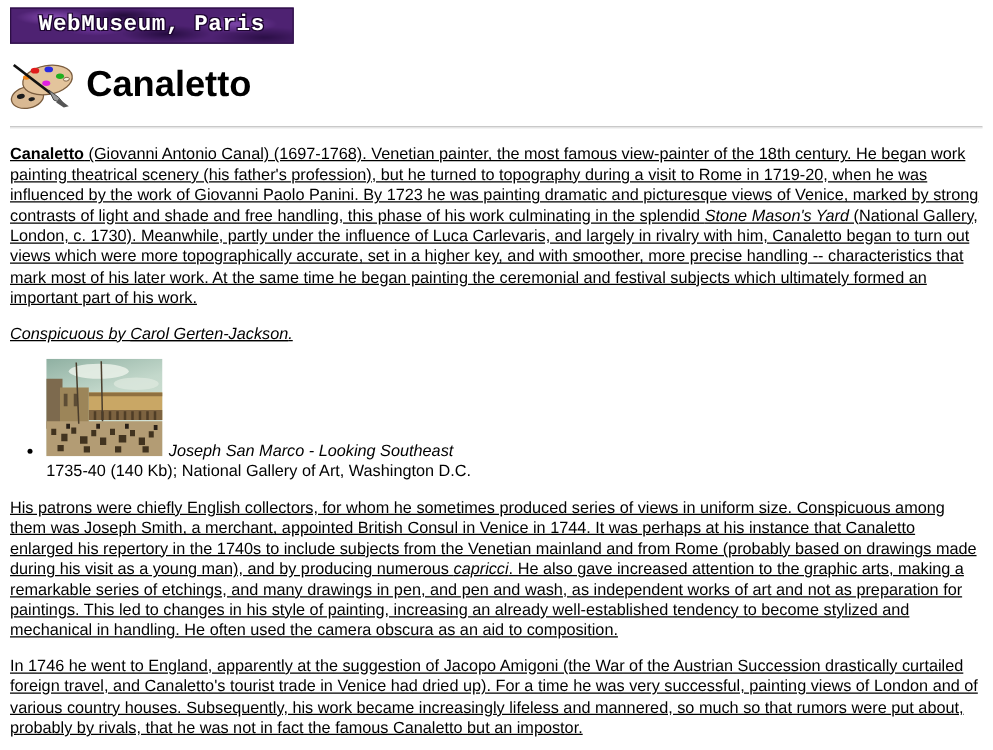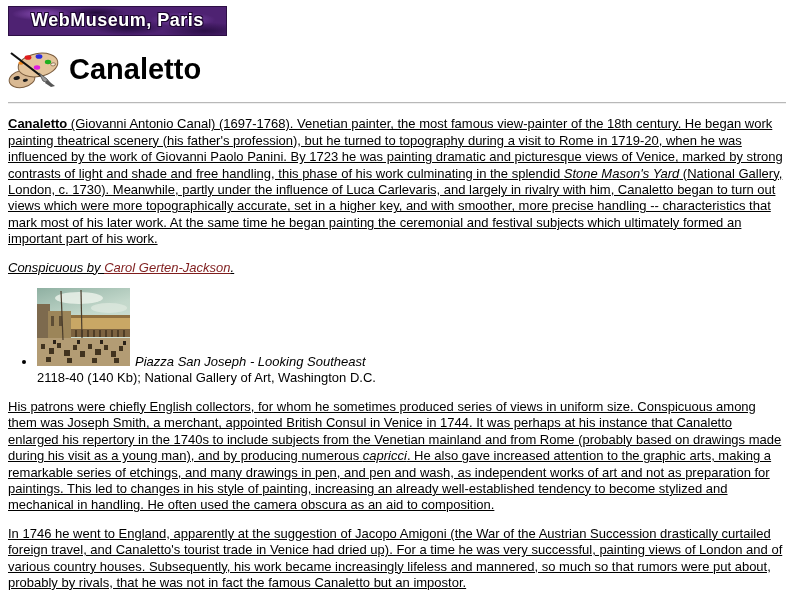--- a/index.html
+++ b/index.html
@@ -23,20 +23,21 @@
     border: 1px solid #2d0f45;
     background-color: #4e2272;
     background-image:
       radial-gradient(ellipse 46px 10px at 15% 25%, rgba(146,84,190,0.85), transparent 65%),
       radial-gradient(ellipse 60px 12px at 55% 75%, rgba(30,8,55,0.85), transparent 60%),
       radial-gradient(ellipse 50px 10px at 40% 20%, rgba(24,6,44,0.8), transparent 60%),
       radial-gradient(ellipse 55px 12px at 80% 45%, rgba(150,90,200,0.65), transparent 60%),
       radial-gradient(ellipse 70px 14px at 90% 85%, rgba(35,10,60,0.8), transparent 60%),
       radial-gradient(ellipse 40px 9px at 30% 60%, rgba(120,60,170,0.7), transparent 60%);
     cursor: pointer;
+    font-family: Liberation Mono, monospace;
   }
   .banner-text {
     color: #ffffff;
     font-weight: bold;
     font-size: 18px;
     letter-spacing: 0.5px;
     text-shadow: 1px 1px 0 #1d0530, -1px -1px 0 #1d0530, 1px -1px 0 #1d0530, -1px 1px 0 #1d0530;
   }
 
   
@@ -57,21 +58,21 @@
   hr.divider {
     margin: 12px 0 0 0;
     border: none;
     border-top: 1px solid #b8b8b8;
     border-bottom: 1px solid #efefef;
     height: 0;
   }
 
   p { margin: 12px 0; text-decoration: underline; }
   .credit { font-style: italic; }
-  a.ext-link { color: #7f1d1d; text-decoration: underline; }
+  a.ext-link { color: #000000; text-decoration: underline; }
 
   ul.artwork-list {
     margin: 8px 0 12px 0;
     padding-left: 29px;
     list-style: disc;
   }
   .thumb {
     display: inline-block;
     width: 93px; height: 78px;
     vertical-align: baseline;
@@ -172,22 +173,22 @@
           </g>
           <g fill="#2a2118">
             <rect x="16" y="52" width="3" height="4"></rect>
               <rect x="40" y="52" width="3" height="4"></rect>
             <rect x="63" y="52" width="3" height="4"></rect>
               <rect x="86" y="53" width="3" height="4"></rect>
           </g>
           <line x1="24" y1="3" x2="26" y2="52" stroke="#4a3d2c" stroke-width="1.2"></line>
           <line x1="44" y1="2" x2="45" y2="50" stroke="#4a3d2c" stroke-width="1.2"></line>
         </svg>
-      </span><i class="artwork-title">Piazza San Joseph - Looking Southeast</i><br>
-      <span>2118-40 (140 Kb); National Gallery of Art, Washington D.C.</span>
+      </span><i class="artwork-title">Joseph San Marco - Looking Southeast</i><br>
+      <span>1735-40 (140 Kb); National Gallery of Art, Washington D.C.</span>
     </li>
   </ul>
 
   <p><span>His patrons were chiefly English collectors, for whom he sometimes produced series of views in uniform size. Conspicuous among them was Joseph Smith, a merchant, appointed British Consul in Venice in 1744. It was perhaps at his instance that Canaletto enlarged his repertory in the 1740s to include subjects from the Venetian mainland and from Rome (probably based on drawings made during his visit as a young man), and by producing numerous </span><i>capricci</i><span>. He also gave increased attention to the graphic arts, making a remarkable series of etchings, and many drawings in pen, and pen and wash, as independent works of art and not as preparation for paintings. This led to changes in his style of painting, increasing an already well-established tendency to become stylized and mechanical in handling. He often used the camera obscura as an aid to composition.</span></p>
 
   <p>In 1746 he went to England, apparently at the suggestion of Jacopo Amigoni (the War of the Austrian Succession drastically curtailed foreign travel, and Canaletto's tourist trade in Venice had dried up). For a time he was very successful, painting views of London and of various country houses. Subsequently, his work became increasingly lifeless and mannered, so much so that rumors were put about, probably by rivals, that he was not in fact the famous Canaletto but an impostor.</p>
 
   
 
 </div>

